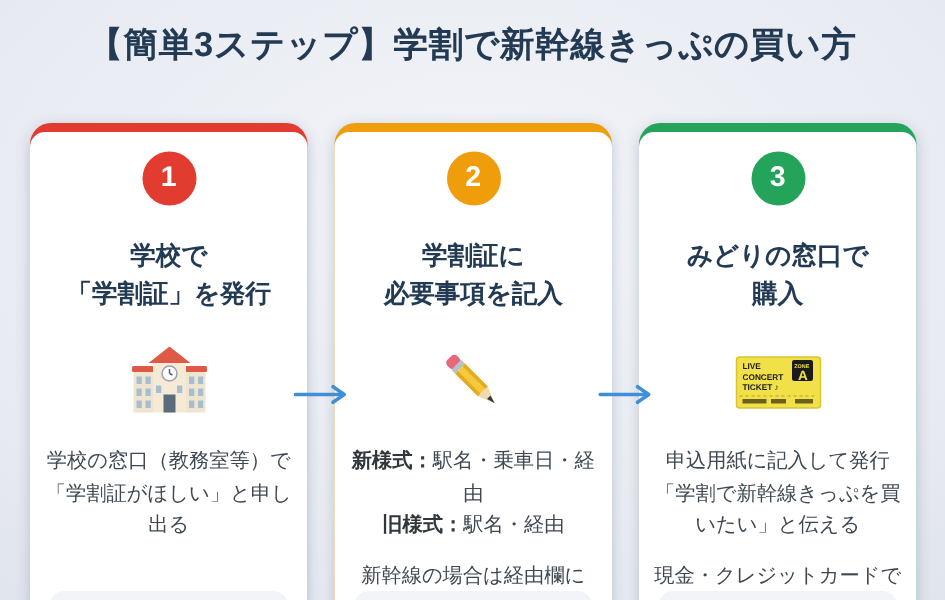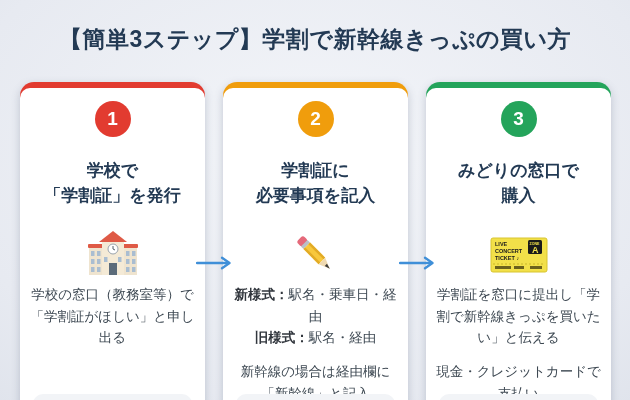--- a/index.html
+++ b/index.html
@@ -2,21 +2,21 @@
 <html style="--title-text: #233a54; --heading-text: #233a54; --body-text: #3d4852; --step1-accent: #e23b30; --step2-accent: #f09d0c; --step3-accent: #24a45b; --arrow: #3f8fd8; --card-bg: #ffffff; --note-bg: #f2f4f7; --highlight: #fbe5a1;"><head>
 <meta charset="utf-8">
 <style>
   html,body{margin:0;padding:0;}
   body{
     width:630px;height:400px;overflow:hidden;position:relative;
     font-family:"Liberation Sans","DejaVu Sans",sans-serif;
     background:radial-gradient(120% 130% at 50% 38%, #f3f5f9 0%, #e7eaf1 48%, #d0d6e1 100%);
   }
   .page-title{
-    margin:0;padding-top:24px;text-align:center;
+    margin:0;padding-top:14px;text-align:center;
     font-size:23px;font-weight:800;letter-spacing:.5px;
     color:var(--title-text,#233a54);
   }
   .cards{
     position:absolute;left:20px;top:82px;width:591px;
     display:flex;gap:18px;
   }
   .card{
     flex:1;position:relative;border-radius:14px;
     padding-top:6px;
@@ -42,21 +42,21 @@
   .card-title{
     margin:13px;padding-top:22px;
     font-size:17px;line-height:1.45;font-weight:800;
     color:var(--heading-text,#233a54);
   }
   .icon-wrap{
     height:50px;margin-top:22px;
     display:flex;align-items:center;justify-content:center;
   }
   .para{
-    margin:4px 10px 0;
+    margin:16px 10px 0;
     font-size:13.5px;line-height:1.58;
     color:var(--body-text,#3d4852);
   }
   .para + .para{margin-top:13px;}
   .para b{color:#31363d;}
   .note{
     position:absolute;top:306px;left:13px;right:13px;height:60px;
     background:var(--note-bg,#f2f4f7);border-radius:10px;
     display:flex;justify-content:center;
   }
@@ -164,21 +164,21 @@
           <text x="5" y="24" font-size="5.5" font-weight="bold" fill="#1a1a1a" font-family="Liberation Sans, sans-serif">TICKET ♪</text>
           <rect x="38" y="4" width="14" height="14" rx="1.5" fill="#1a1a1a"></rect>
           <text x="39.5" y="9" font-size="3.6" font-weight="bold" fill="#f2e049" font-family="Liberation Sans, sans-serif">ZONE</text>
           <text x="42" y="17" font-size="9" font-weight="bold" fill="#f2e049" font-family="Liberation Sans, sans-serif">A</text>
           <line x1="3" y1="28" x2="55" y2="28" stroke="#c9b62a" stroke-width="1" stroke-dasharray="2,2"></line>
           <rect x="5" y="30" width="16" height="3" fill="#6b611c"></rect>
           <rect x="24" y="30" width="10" height="3" fill="#6b611c"></rect>
           <rect x="40" y="30" width="12" height="3" fill="#6b611c"></rect>
         </svg>
       </div>
-      <p class="para">学割証を窓口に提出し「学割で新幹線きっぷを買いたい」と伝える</p>
+      <p class="para">申込用紙に記入して発行「学割で新幹線きっぷを買いたい」と伝える</p>
       <p class="para">現金・クレジットカードで支払い</p>
       <div class="note">
         
       </div>
     </div>
   </section>
 
 </div>
 
 <div class="arrow arrow-1">

